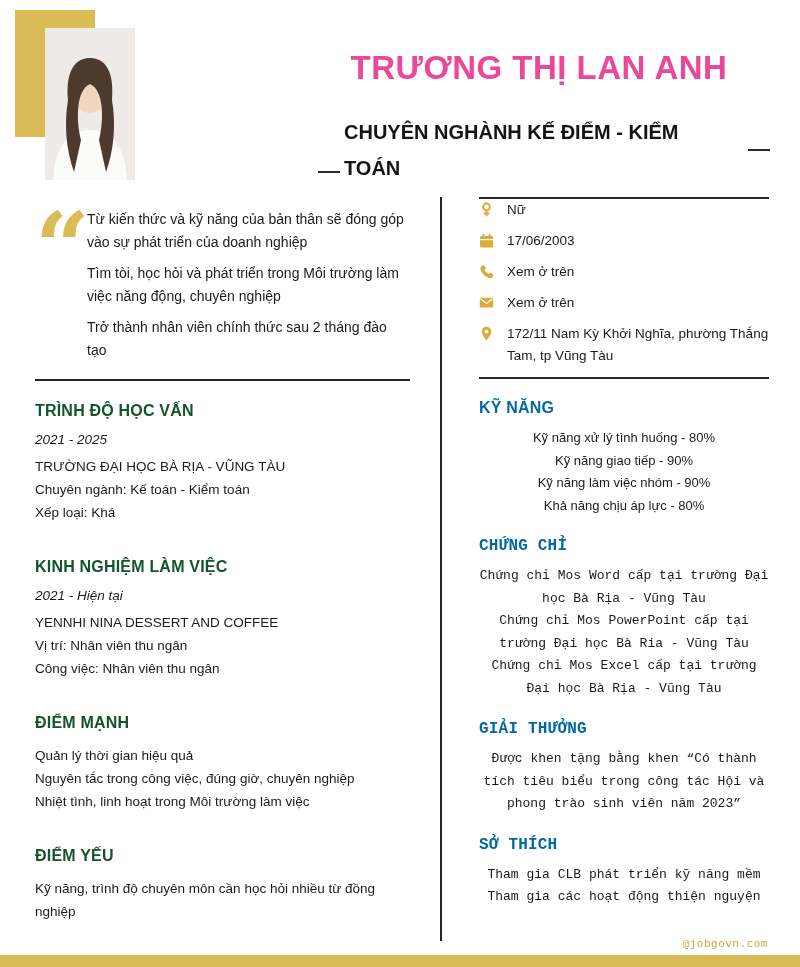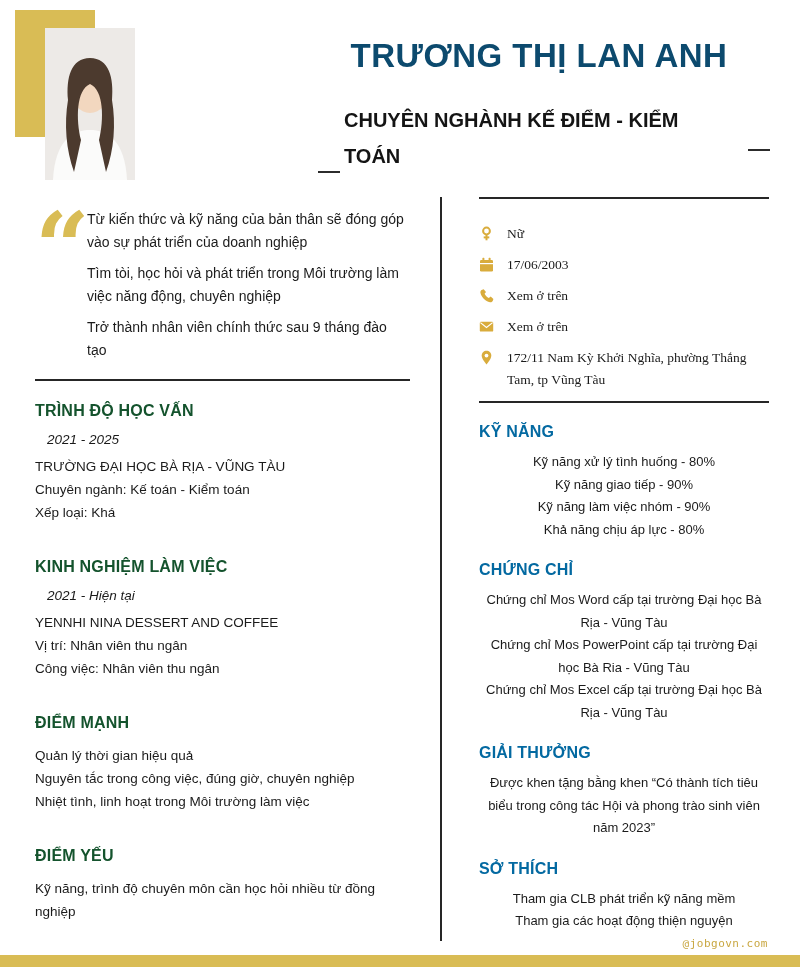--- a/index.html
+++ b/index.html
@@ -31,22 +31,22 @@
     background: #d9bc55;
   }
   .deco-line { position: absolute; height: 2px; background: #2c2c2c; }
   .deco-line.left  { left: 318px; top: 171px; width: 22px; }
   .deco-line.right { left: 748px; top: 149px; width: 22px; }
 
   
   .header { position: absolute; left: 300px; top: 32px; width: 478px; }
   .name {
     font-size: 33px; font-weight: bold; text-align: center;
-    letter-spacing: 0.5px; line-height: 40px; color: #0c4a6e;
-    margin: 4px;
+    letter-spacing: 0.5px; line-height: 40px; color: #ec4899;
+    margin: 16px;
   }
   .subtitle {
     margin-top: 26px; padding-left: 44px;
     font-size: 20px; font-weight: bold; line-height: 36px; color: #141414;
   }
 
   
   .v-divider {
     position: absolute; left: 440px; top: 197px;
     width: 2px; height: 744px; background: #262626;
@@ -68,35 +68,35 @@
   .quote-text p { margin: 8px 0 3px; font-size: 14px; line-height: 23px; }
 
   .left-rule { margin-top: 14px; }
 
   
   .sec-h {
     font-size: 16px; font-weight: bold; color: #14532d;
     margin: 34px 0 12px; letter-spacing: 0.2px;
   }
   .sec-h.first { margin-top: 21px; }
-  .period { font-style: italic; font-size: 13.5px; margin: 0 12px 8px; }
+  .period { font-style: italic; font-size: 13.5px; margin: 0 0 8px; }
   .body-line { font-size: 13.5px; line-height: 23px; margin: 0; }
 
   
-  .contact { padding-top: 24px; font-family: Liberation Serif, serif; }
+  .contact { padding-top: 0; }
   .contact-row { display: flex; gap: 13px; margin-bottom: 9px; font-size: 13.5px; line-height: 22px; }
   .cicon { flex: none; width: 15px; height: 15px; margin-top: 3px; }
   .contact-rule { margin-top: 10px; }
 
   .r-sec-h {
     font-size: 16px; font-weight: bold; color: #0369a1;
     margin: 20px 0 10px; letter-spacing: 0.2px;
   }
   .r-line { font-size: 13px; line-height: 22.5px; margin: 0; text-align: center; }
-  .r-gap { margin-top: 0; }
+  .r-gap { margin-top: 0; font-family: Liberation Mono, monospace; }
 
   
   .watermark {
     position: absolute; right: 32px; bottom: 17px;
     font-family: "DejaVu Sans Mono", monospace;
     font-size: 11px; letter-spacing: 0.5px;
     color: #c9a741;
   }
 </style>
 </head>
@@ -127,21 +127,21 @@
 
   <div class="v-divider"></div>
 
   <div class="col-left">
 
     <div class="quote">
       <div class="quote-mark">“</div>
       <div class="quote-text">
         <p>Từ kiến thức và kỹ năng của bản thân sẽ đóng góp vào sự phát triển của doanh nghiệp</p>
         <p>Tìm tòi, học hỏi và phát triển trong Môi trường làm việc năng động, chuyên nghiệp</p>
-        <p>Trở thành nhân viên chính thức sau 9 tháng đào tạo</p>
+        <p>Trở thành nhân viên chính thức sau 2 tháng đào tạo</p>
       </div>
     </div>
     <div class="rule left-rule"></div>
 
     <section>
       <h2 class="sec-h first">TRÌNH ĐỘ HỌC VẤN</h2>
       <p class="period">2021 - 2025</p>
       <p class="body-line">TRƯỜNG ĐẠI HỌC BÀ RỊA - VŨNG TÀU</p>
       <p class="body-line">Chuyên ngành: Kế toán - Kiểm toán</p>
       <p class="body-line">Xếp loại: Khá</p>

